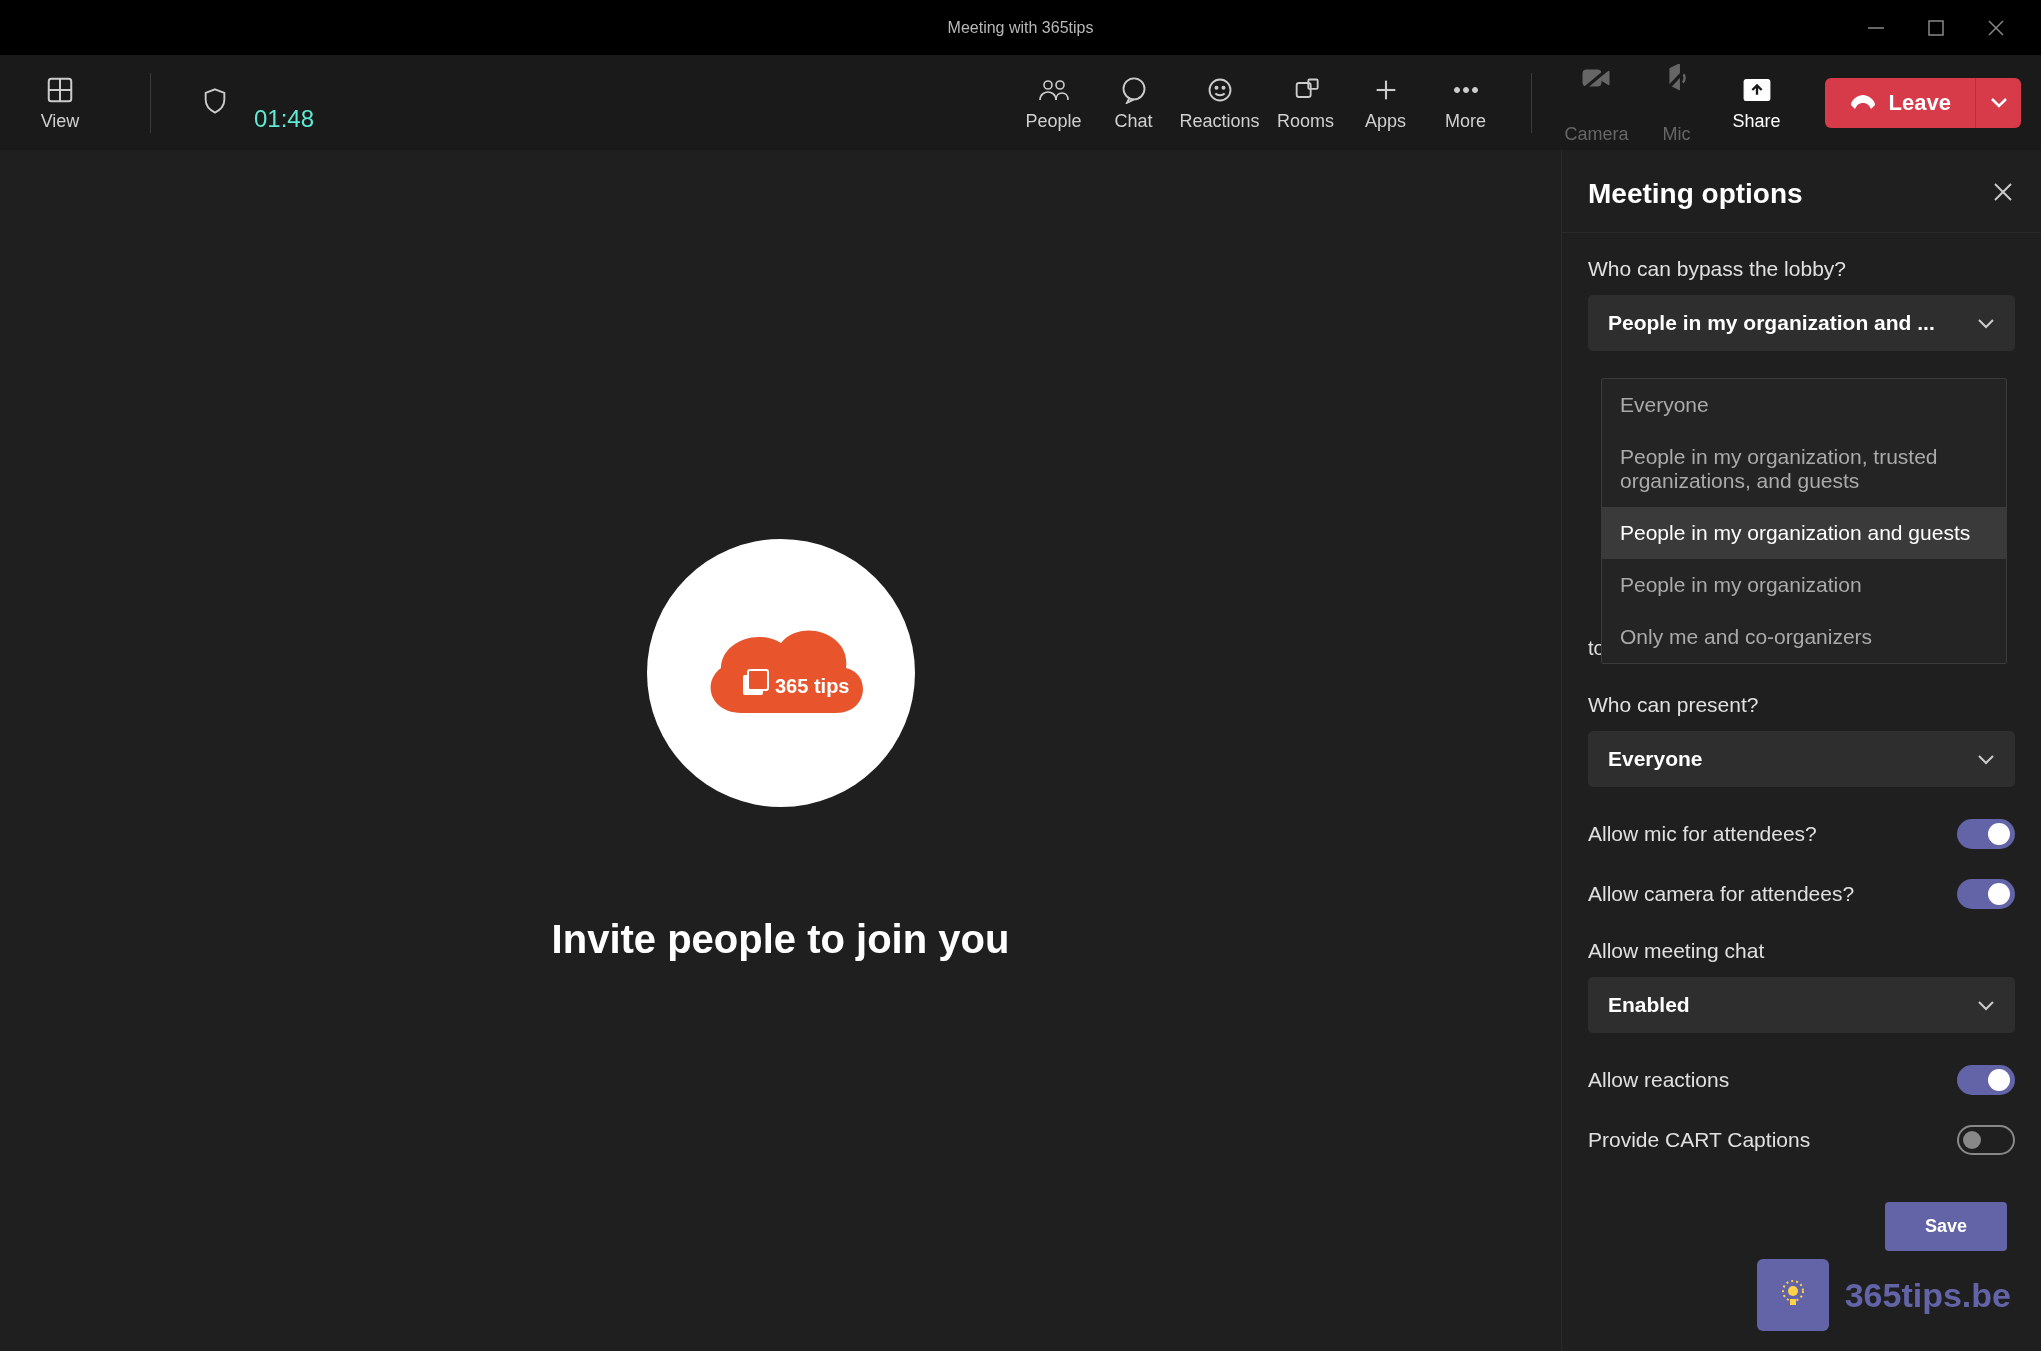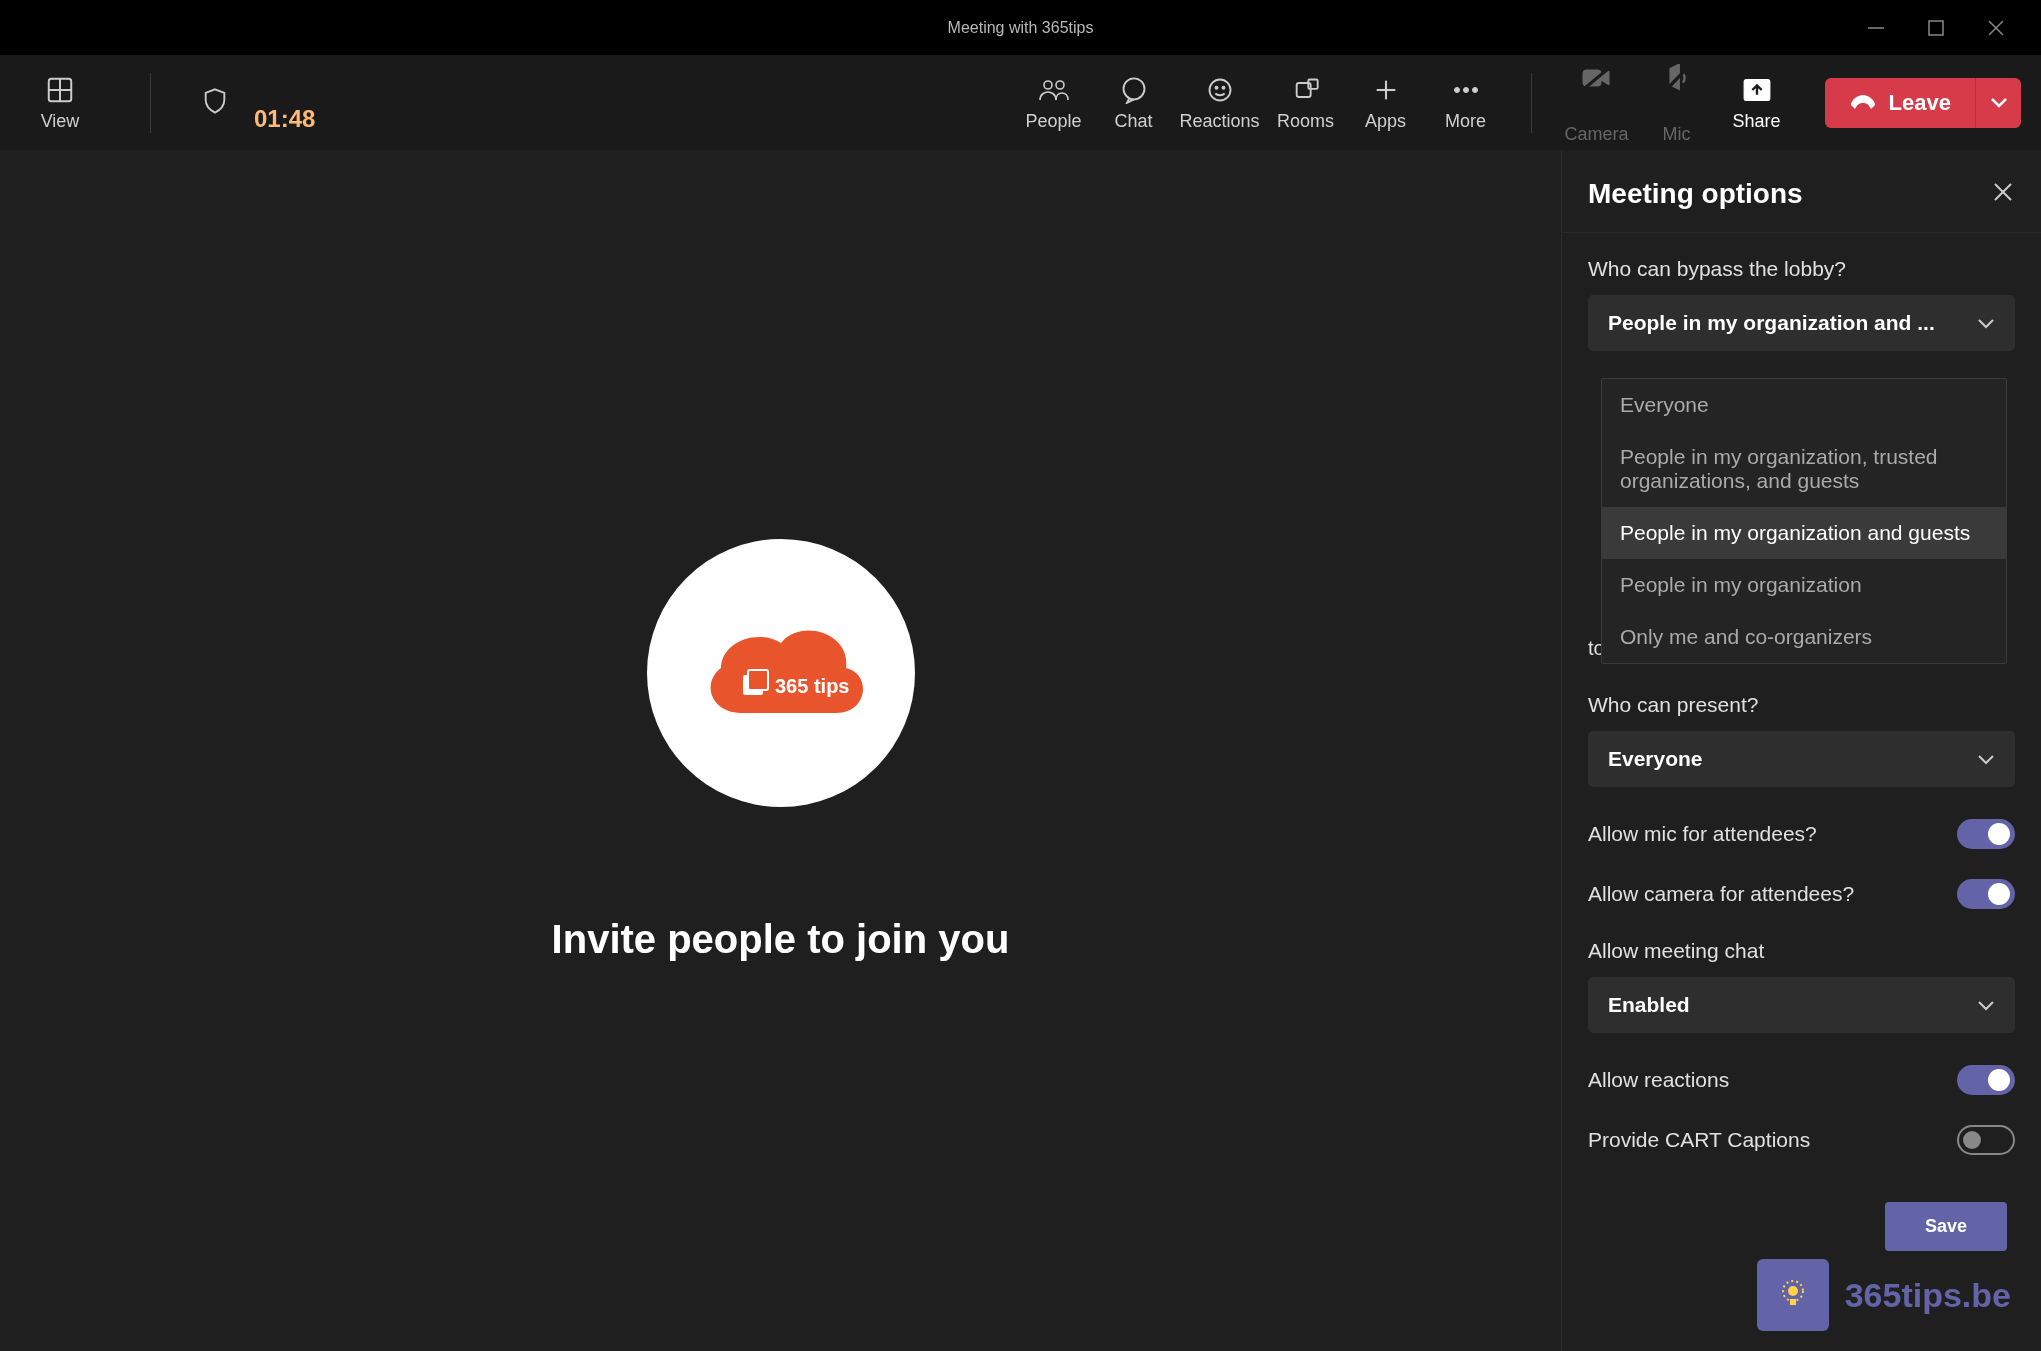--- a/index.html
+++ b/index.html
@@ -46,21 +46,21 @@
 
 .tool-btn {
   display: flex; flex-direction: column; align-items: center; justify-content: flex-end;
   min-width: 80px; color: #d0d0d0; font-size: 18px; padding: 8px 6px;
   cursor: pointer;
 }
 .tool-btn .icon { height: 34px; display:flex; align-items:center; justify-content:center; margin-bottom:4px; }
 .tool-btn.dim { color: #666; gap: 25px; }
 .tool-btn svg { stroke: currentColor; fill: none; }
 
-.timer { color: #fdba74; font-size: 24px; font-weight: 700; margin-top: 32px; }
+.timer { color: #5eead4; font-size: 24px; font-weight: 400; margin-top: 32px; }
 
 .leave-group { display: flex; margin-left: 28px; }
 .leave-btn {
   background: #d73a49; color: #fff; font-weight: 600; font-size: 22px;
   border-radius: 6px 0 0 6px; padding: 12px 24px; display: flex; align-items: center; gap: 12px;
   border: none;
 }
 .leave-drop {
   background: #d73a49; border-left: 1px solid #b82f3d;
   border-radius: 0 6px 6px 0; width: 46px; display:flex; align-items:center; justify-content:center;

